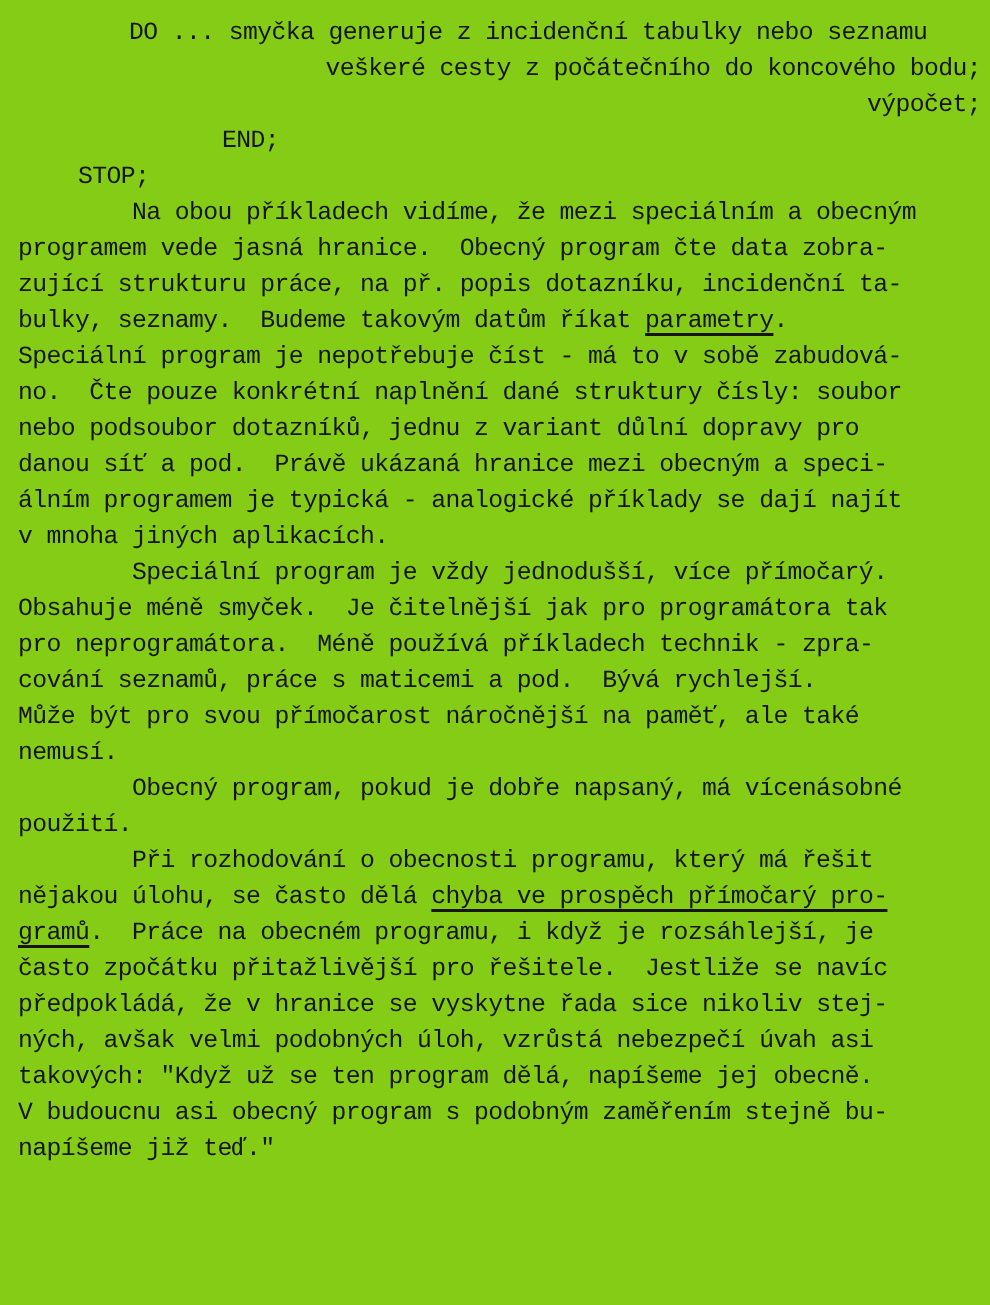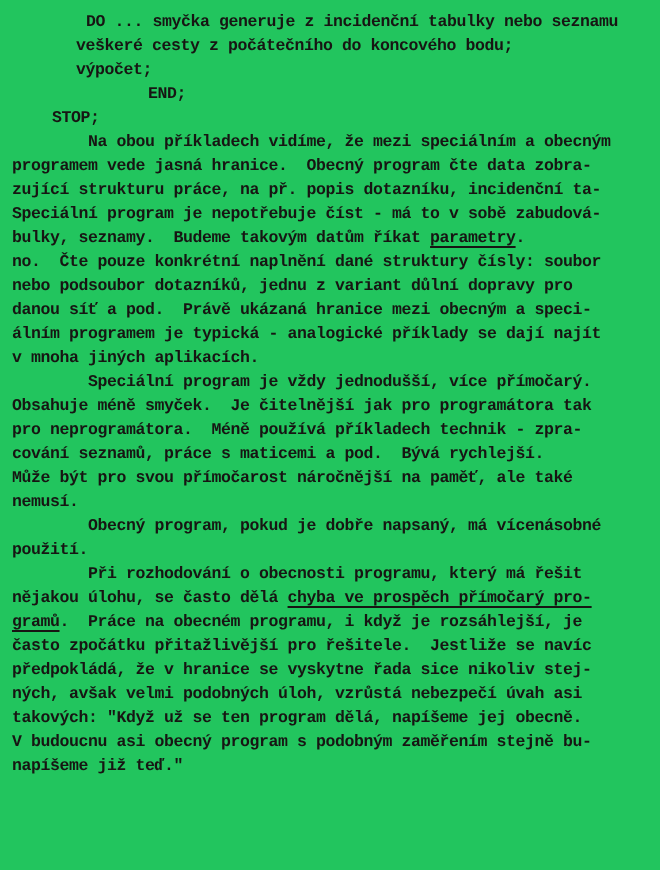--- a/index.html
+++ b/index.html
@@ -5,40 +5,40 @@
   html, body {
     margin: 0;
     padding: 0;
     background: #e8e8e8;
   }
   .page {
     position: relative;
     width: 660px;
     height: 870px;
     margin: 0 auto;
-    background: #22c55e;
+    background: #84cc16;
     overflow: hidden;
     box-sizing: border-box;
     padding: 10px 6px 0 8px;
     font-family: "Liberation Mono", "DejaVu Sans Mono", monospace;
-    font-weight: 700;
+    font-weight: 400;
     font-size: 16.5px;
     line-height: 24px;
     color: #171513;
     letter-spacing: -0.4px;
     text-rendering: geometricPrecision;
     -webkit-font-smoothing: none;
   }
   .line {
     white-space: pre-wrap;
     min-height: 24px;
   }
   
   .code-do   { margin-left: 78px; }
-  .code-cont { margin-left: 68px; }
+  .code-cont { margin-left: 112px; text-align: right; }
   .code-end  { margin-left: 140px; }
   .code-stop { margin-left: 44px; }
   
   .para-first { margin-left: 80px; }
   .para-body  { margin-left: 4px; }
   
   .gap { }
   .u {
     text-decoration: underline;
     text-decoration-thickness: 2px;
@@ -51,22 +51,22 @@
 <div class="page">
   <div id="doc">
       <div class="line code-do"><span>DO ... smyčka generuje z incidenční tabulky nebo seznamu</span></div>
       <div class="line code-cont"><span>veškeré cesty z počátečního do koncového bodu;</span></div>
       <div class="line code-cont"><span>výpočet;</span></div>
       <div class="line code-end"><span>END;</span></div>
       <div class="line code-stop"><span>STOP;</span></div>
       <div class="line para-first gap"><span>Na obou příkladech vidíme, že mezi speciálním a obecným</span></div>
       <div class="line para-body"><span>programem vede jasná hranice.  Obecný program čte data zobra-</span></div>
       <div class="line para-body"><span>zující strukturu práce, na př. popis dotazníku, incidenční ta-</span></div>
+      <div class="line para-body"><span>bulky, seznamy.  Budeme takovým datům říkat </span><span class="u">parametry</span><span>.</span></div>
       <div class="line para-body"><span>Speciální program je nepotřebuje číst - má to v sobě zabudová-</span></div>
-      <div class="line para-body"><span>bulky, seznamy.  Budeme takovým datům říkat </span><span class="u">parametry</span><span>.</span></div>
       <div class="line para-body"><span>no.  Čte pouze konkrétní naplnění dané struktury čísly: soubor</span></div>
       <div class="line para-body"><span>nebo podsoubor dotazníků, jednu z variant důlní dopravy pro</span></div>
       <div class="line para-body"><span>danou síť a pod.  Právě ukázaná hranice mezi obecným a speci-</span></div>
       <div class="line para-body"><span>álním programem je typická - analogické příklady se dají najít</span></div>
       <div class="line para-body"><span>v mnoha jiných aplikacích.</span></div>
       <div class="line para-first gap"><span>Speciální program je vždy jednodušší, více přímočarý.</span></div>
       <div class="line para-body"><span>Obsahuje méně smyček.  Je čitelnější jak pro programátora tak</span></div>
       <div class="line para-body"><span>pro neprogramátora.  Méně používá příkladech technik - zpra-</span></div>
       <div class="line para-body"><span>cování seznamů, práce s maticemi a pod.  Bývá rychlejší.</span></div>
       <div class="line para-body"><span>Může být pro svou přímočarost náročnější na paměť, ale také</span></div>

